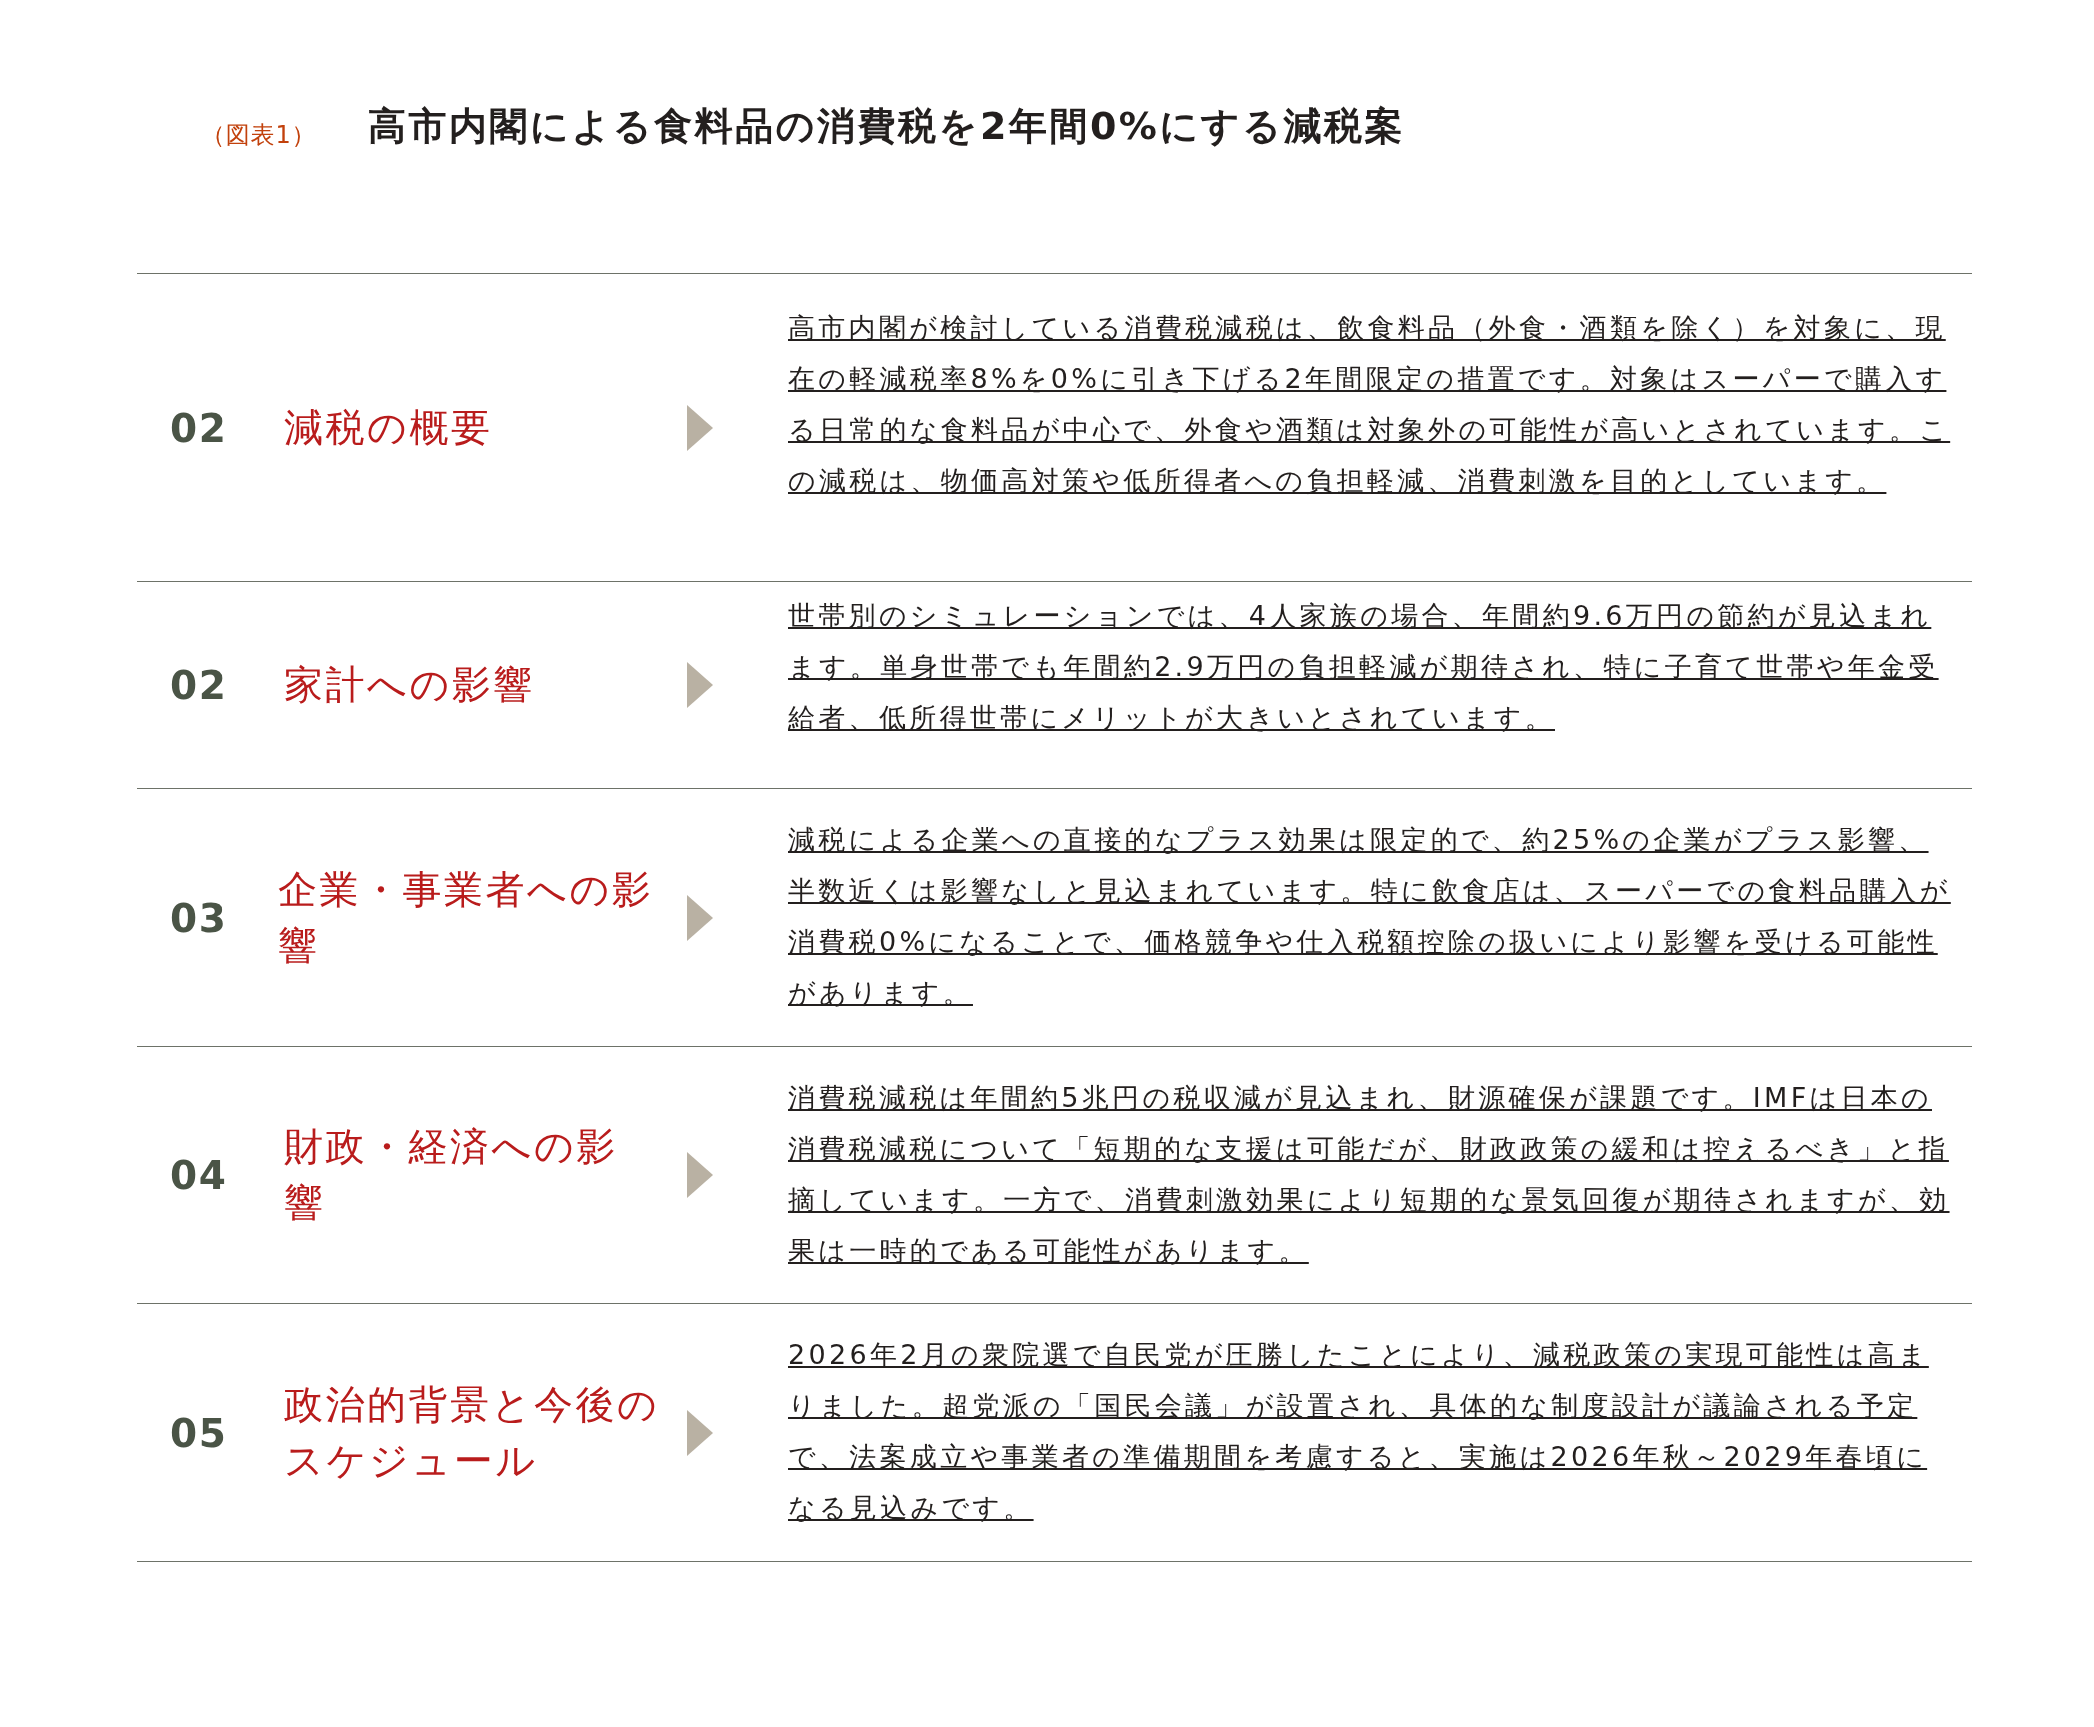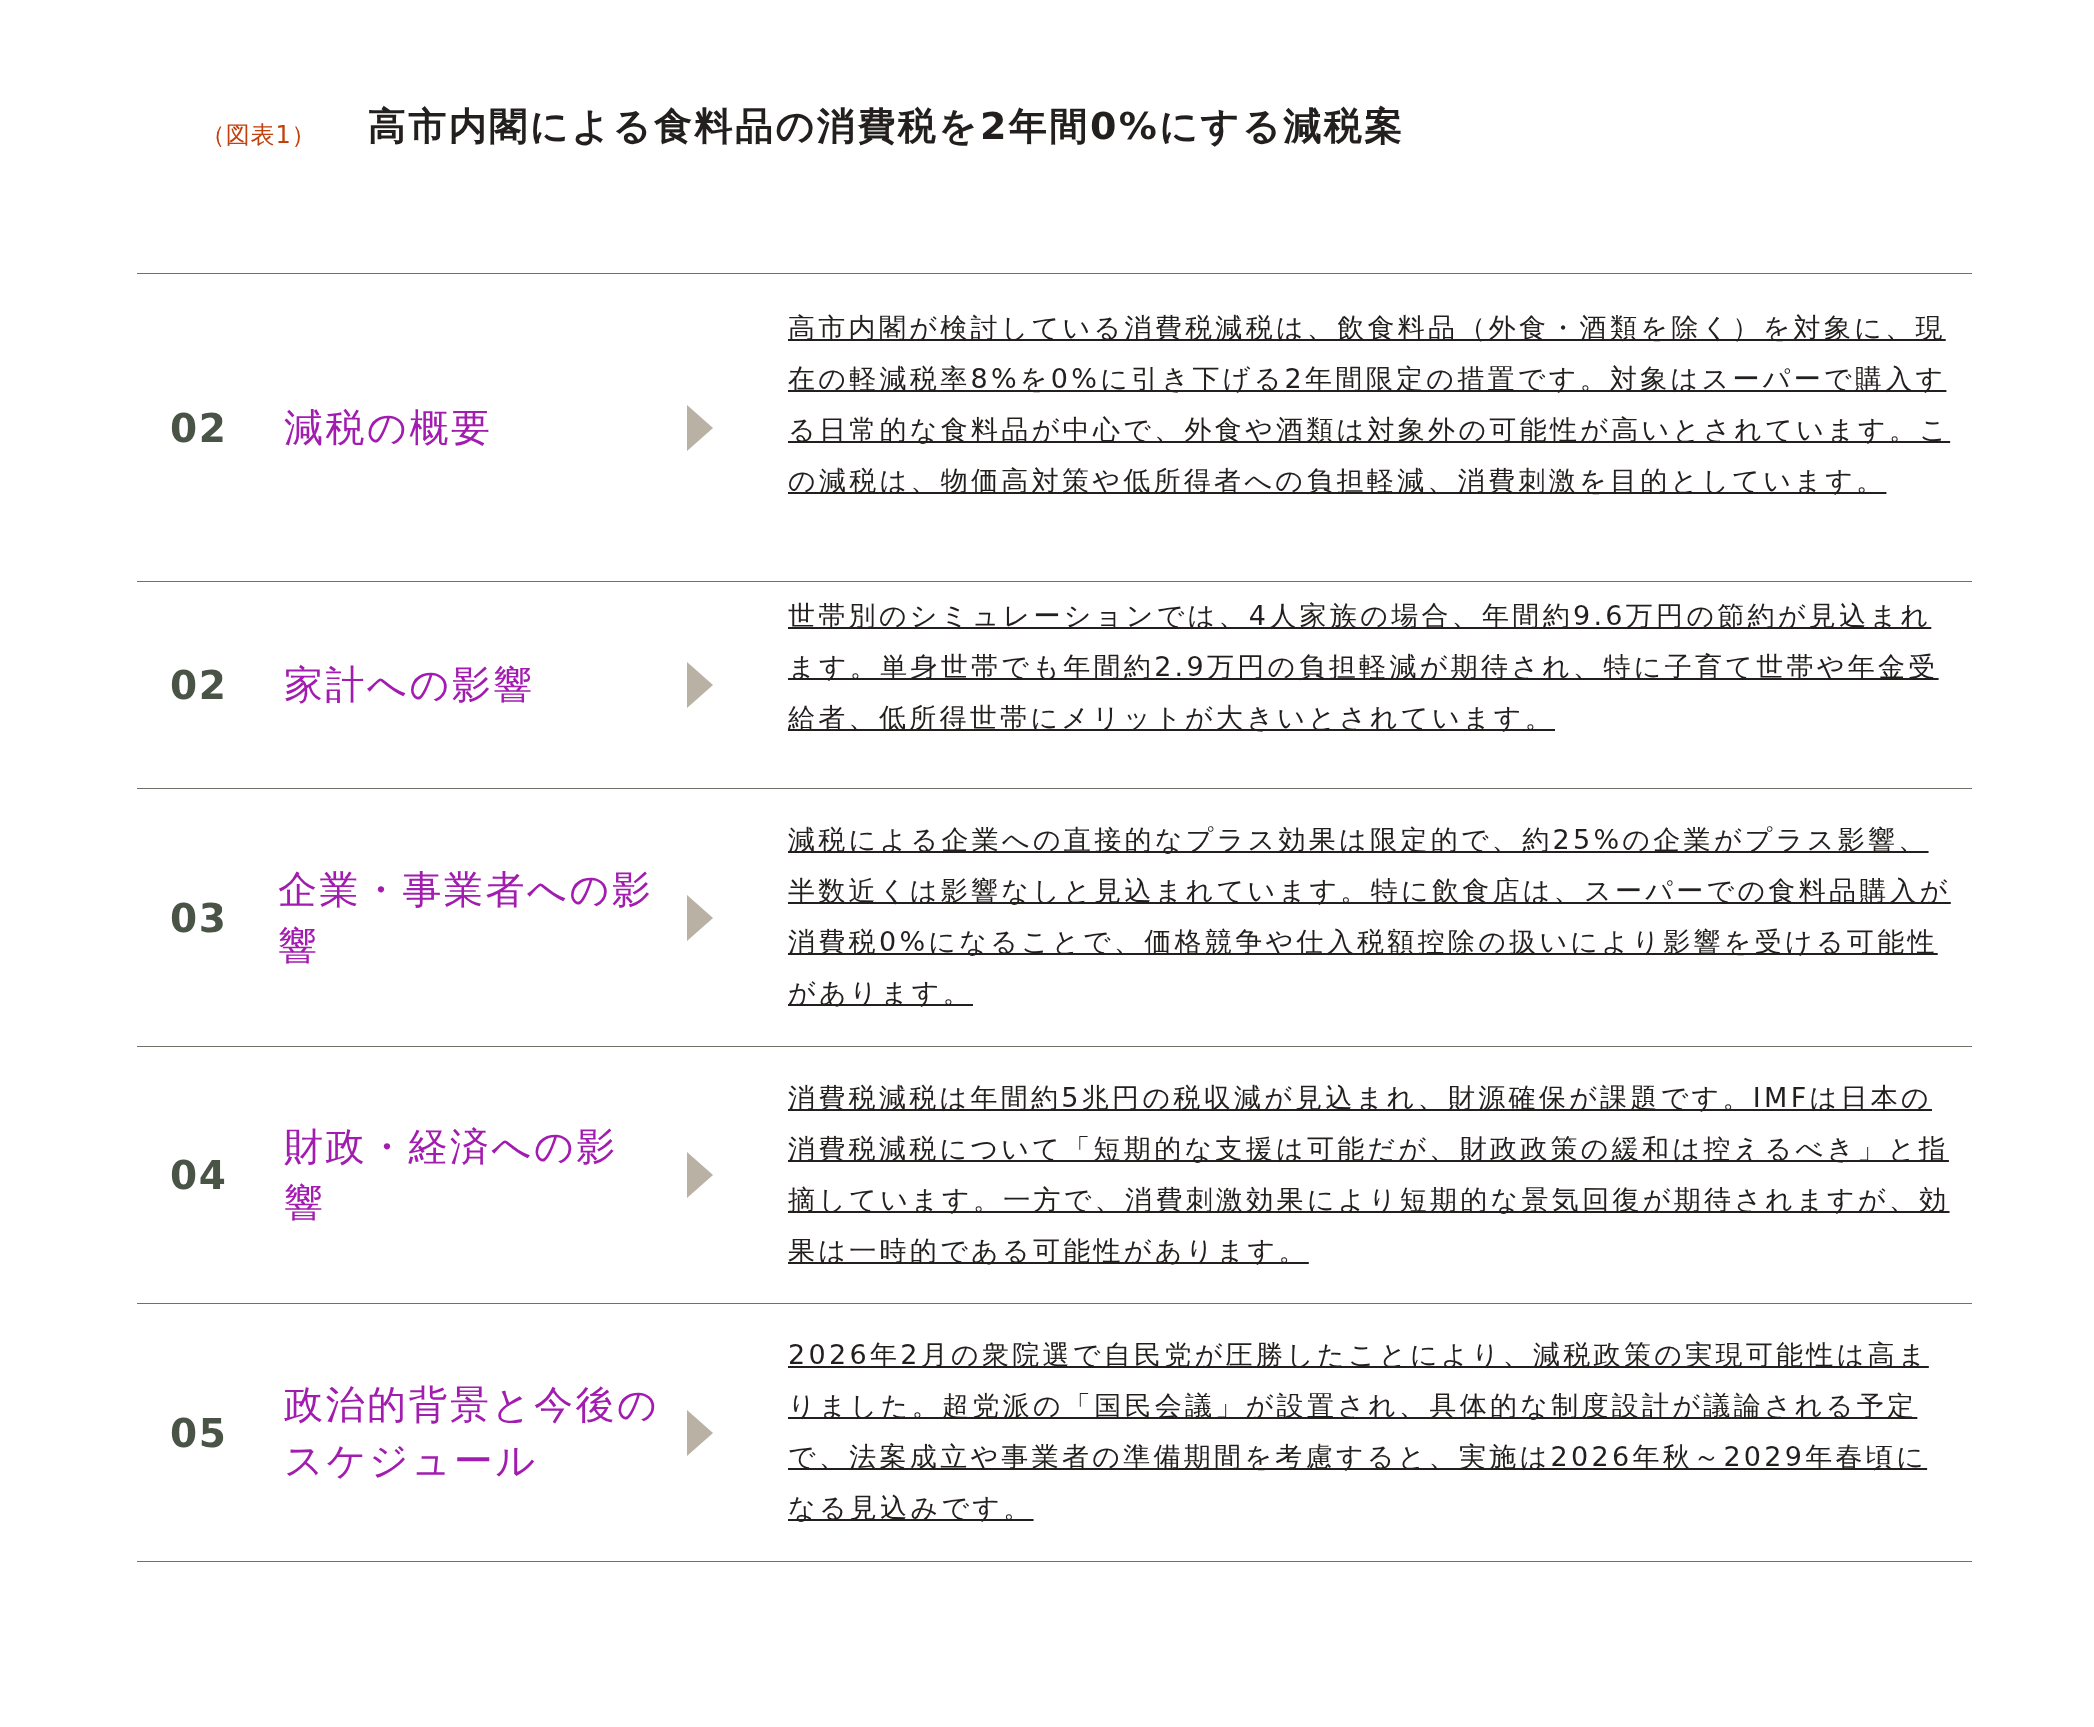--- a/index.html
+++ b/index.html
@@ -4,21 +4,21 @@
 <style>
   html, body { margin:0; padding:0; background:#ffffff; }
   body { width:2095px; height:1727px; position:relative; overflow:hidden;
          font-family:"DejaVu Sans","Liberation Sans",sans-serif; color:#231f1e; }
   .fig-label { position:absolute; left:201px; top:119px; font-size:24px; color:#c2410c; letter-spacing:0.8px; }
   .title { position:absolute; left:368px; top:101px; font-size:38px; font-weight:bold; color:#231f1e; letter-spacing:2.5px; white-space:nowrap; }
   .table { position:absolute; left:137px; top:273px; width:1835px; }
   .row { position:relative; border-top:1.6px solid #6d7268; box-sizing:border-box; }
   .row.last { border-bottom:1.6px solid #6d7268; }
   .num { position:absolute; left:33px; top:50%; transform:translateY(-50%); font-size:39px; font-weight:bold; color:#4a5446; letter-spacing:1.6px; }
-  .label { position:absolute; left:147px; top:50%; transform:translateY(-50%); font-size:39px; color:#a21caf; line-height:56px; letter-spacing:2.5px; width:393px; }
+  .label { position:absolute; left:147px; top:50%; transform:translateY(-50%); font-size:39px; color:#b91c1c; line-height:56px; letter-spacing:2.5px; width:393px; }
   .arrow { position:absolute; left:550px; top:50%; transform:translateY(-50%); width:0; height:0;
            border-top:23px solid transparent; border-bottom:23px solid transparent; border-left:26px solid #b9b1a3; }
   .body { position:absolute; left:651px; width:1170px; font-size:27px; line-height:51px; letter-spacing:3.3px; color:#231f1e;text-decoration:underline; }
 </style>
 </head>
 <body>
 
 <div class="fig-label">（図表1）</div>
 <div class="title">高市内閣による食料品の消費税を2年間0%にする減税案</div>
 

